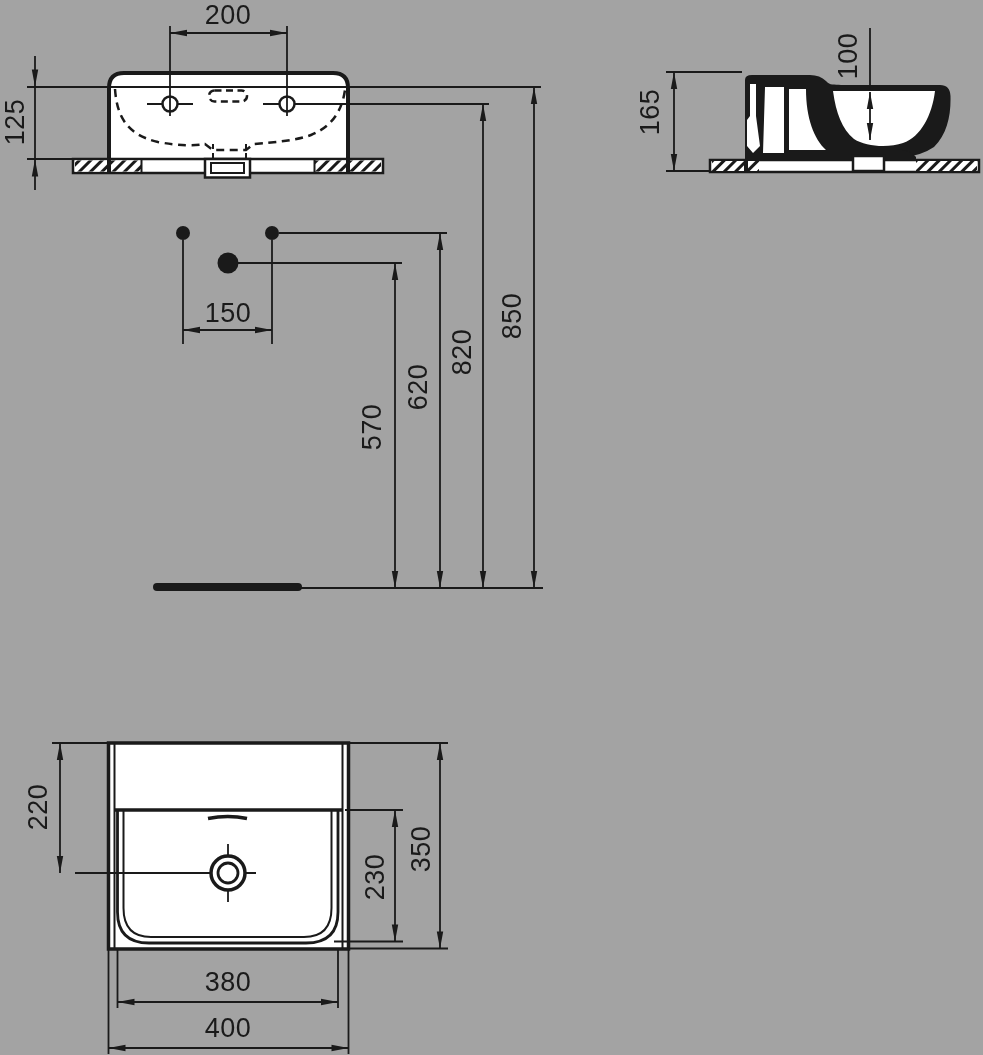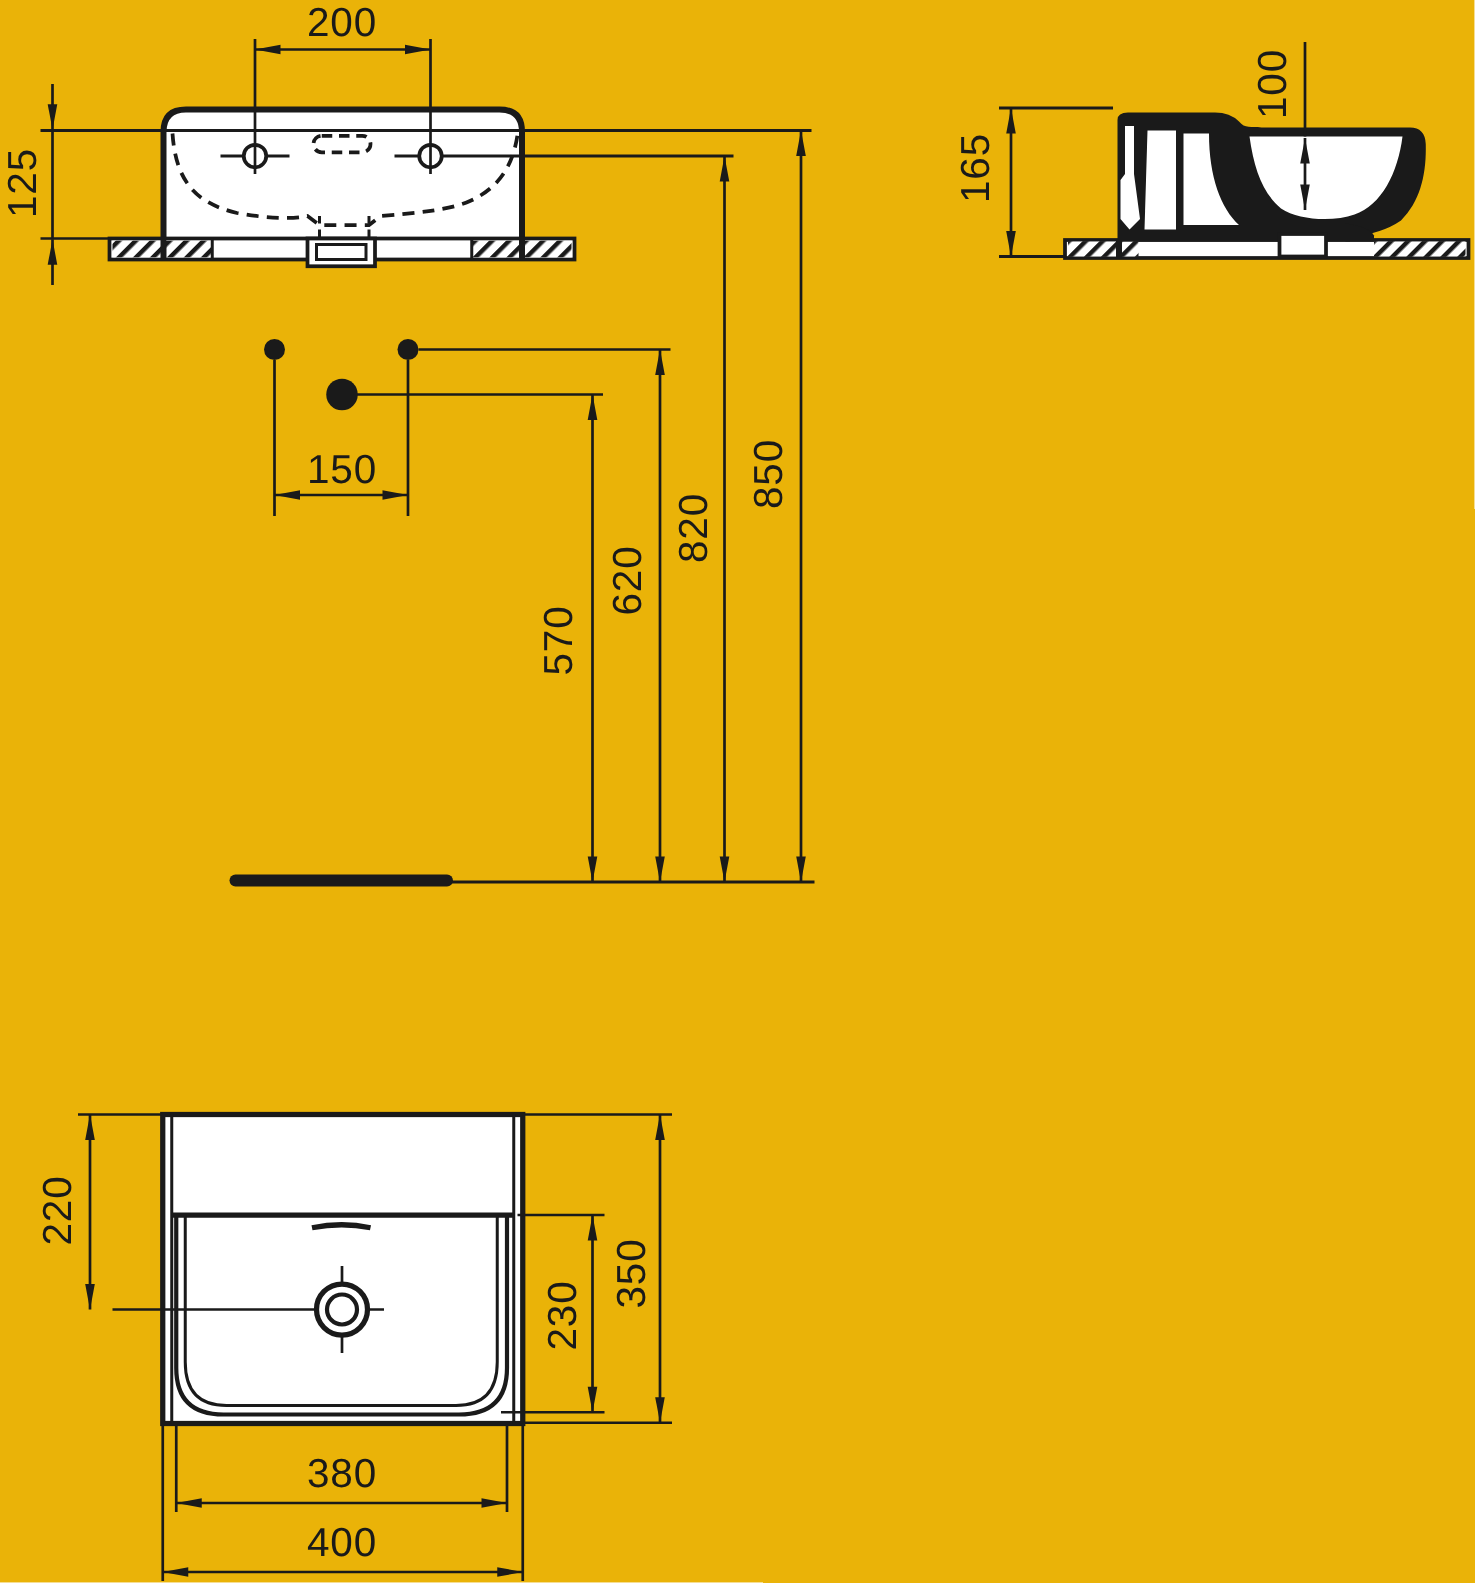--- a/index.html
+++ b/index.html
@@ -1,16 +1,16 @@
 <!DOCTYPE html>
 <html><head>
 <meta charset="utf-8">
 <style>
   html,body{margin:0;padding:0;background:#fff;}
-  .sheet{position:relative;width:983px;height:1055px;background:#eab308;overflow:hidden;}
+  .sheet{position:relative;width:983px;height:1055px;background:#a3a3a3;overflow:hidden;}
   svg{display:block;}
   text{font-family:"Liberation Sans","DejaVu Sans",sans-serif;font-size:27px;fill:#1a1a1a;letter-spacing:.5px;}
   .s1 {stroke:#1a1a1a;stroke-width:1.8;fill:none;}
   .s2 {stroke:#1a1a1a;stroke-width:2;fill:none;}
   .s25{stroke:#1a1a1a;stroke-width:2.5;fill:none;}
   .s28{stroke:#1a1a1a;stroke-width:2.8;fill:none;}
   .s35{stroke:#1a1a1a;stroke-width:3.5;fill:none;}
   .s4 {stroke:#1a1a1a;stroke-width:4;fill:none;}
   .fw {fill:#ffffff;}
   .fb {fill:#1a1a1a;}

